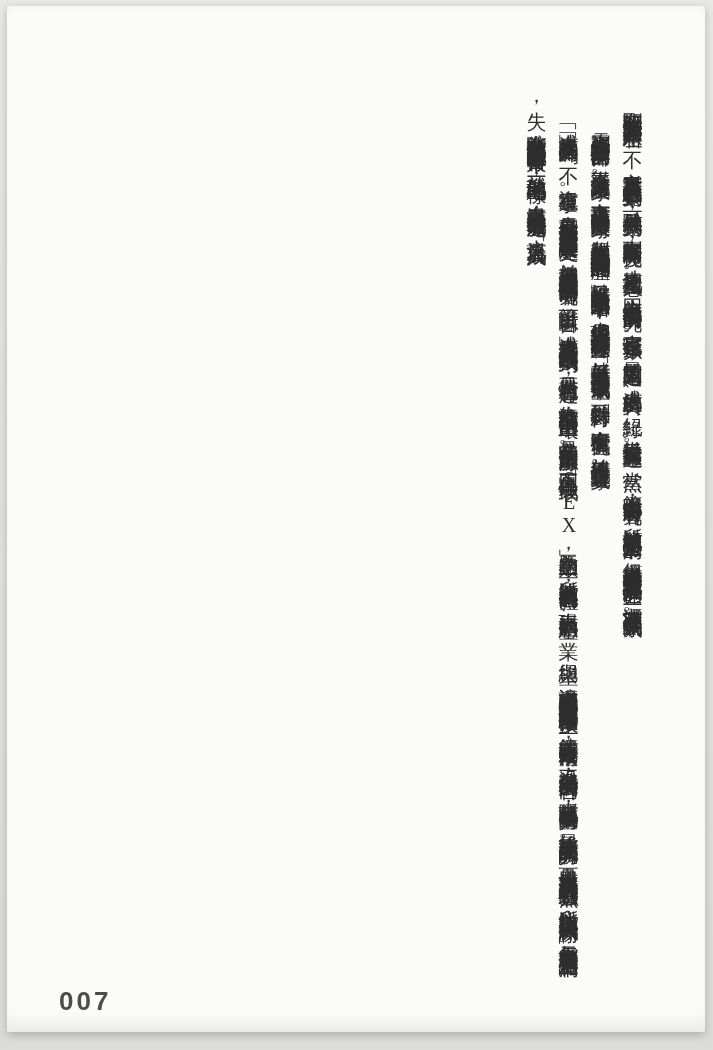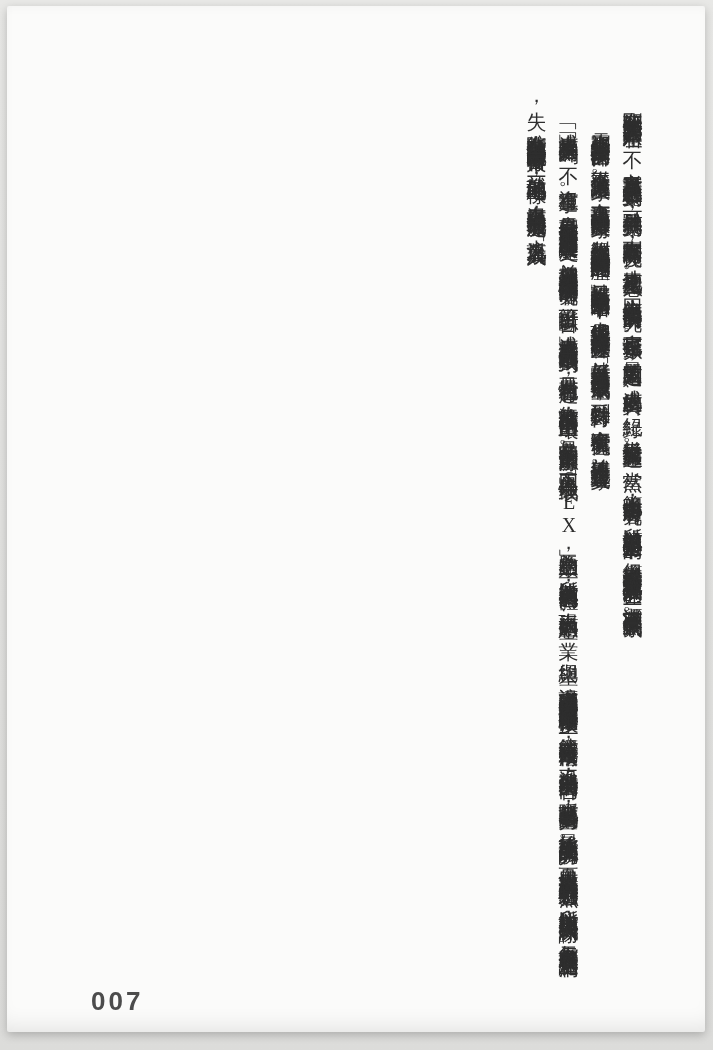--- a/index.html
+++ b/index.html
@@ -46,21 +46,21 @@
   }
   .text-block p {
     margin: 0;
     padding: 0;
   }
   .text-block p.indent {
     text-indent: 21px;
   }
   .page-number {
     position: absolute;
-    left: 84px;
+    left: 52px;
     top: 980px;
     font-family: "Liberation Sans", sans-serif;
     font-weight: bold;
     font-size: 26px;
     letter-spacing: 3px;
     color: #4c4c4c;
   }
 </style>
 </head>
 <body>

